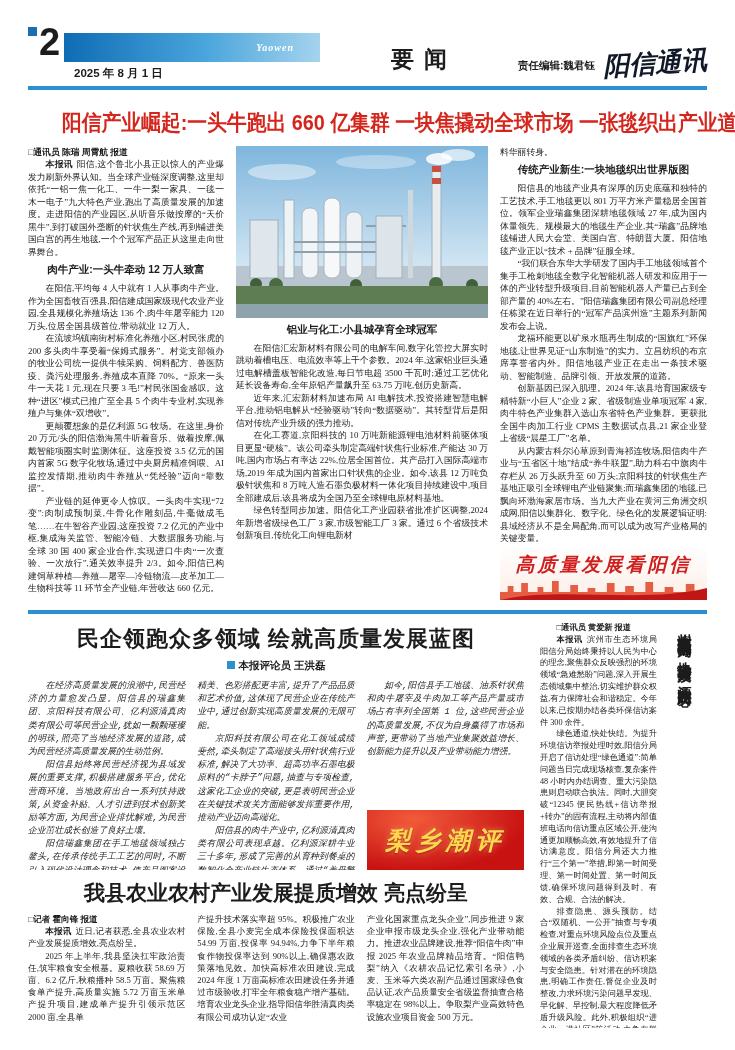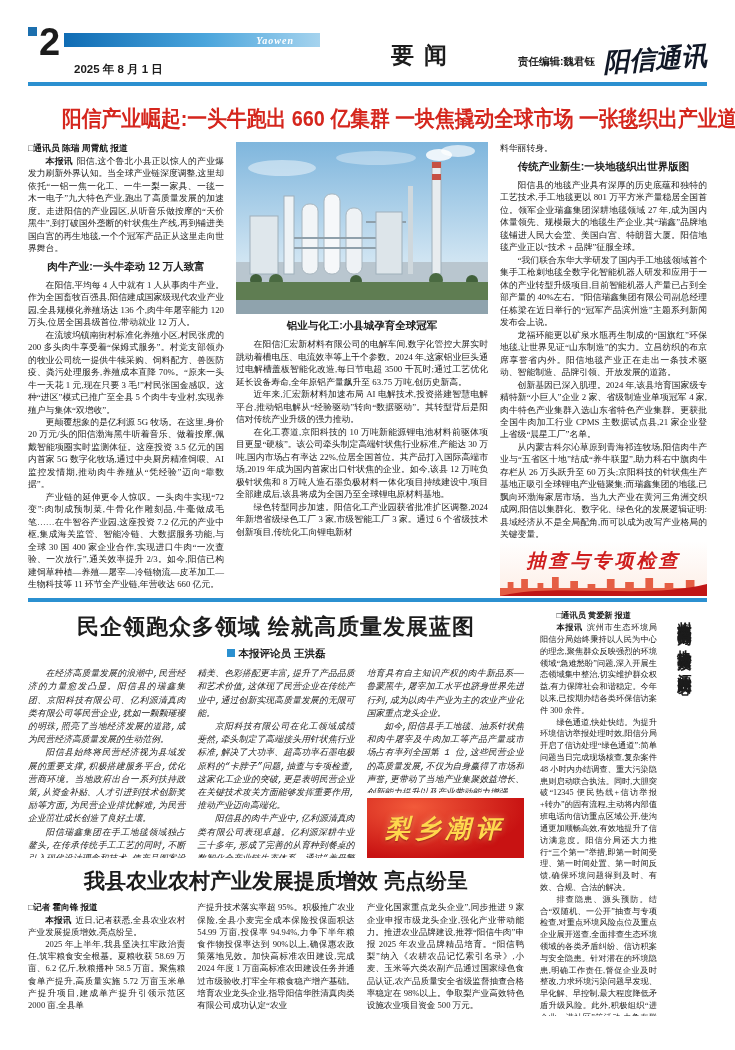--- a/index.html
+++ b/index.html
@@ -6,39 +6,39 @@
   body{width:735px;height:1050px;background:#fff;overflow:hidden;
        font-family:"Liberation Serif","DejaVu Serif",serif;color:#1c1c1c;}
   .page{box-sizing:border-box;height:100%;padding:26px 28px 0;}
 
   
   .hdr{display:flex;align-items:flex-end;gap:10px;border-bottom:4px solid #2b90d0;padding-bottom:5px;}
   .pnum-block{width:292px;}
   .pnum-row{display:flex;align-items:flex-start;}
   .corner-sq{width:9px;height:9px;background:#1c6fae;margin:1px 2px 0 0;flex-shrink:0;}
   .pnum{font-size:38px;font-weight:bold;line-height:.85;font-family:"Liberation Sans",sans-serif;}
-  .yaowen-bar{flex:1;height:14px;margin-top:7px;margin-left:4px;
+  .yaowen-bar{flex:1;height:29px;margin-top:7px;margin-left:4px;
      background:linear-gradient(90deg,#0f6cb4,#4aa5dc 55%,#a5d3ee);
      display:flex;justify-content:flex-end;align-items:center;padding-right:26px;}
   .yaowen{color:#fff;font-style:italic;font-weight:bold;font-size:10px;letter-spacing:1px;}
   .pdate{font-size:11.5px;font-weight:bold;margin:4px 0 0 46px;font-family:"Liberation Sans",sans-serif;}
   .section-name{flex:1;text-align:center;font-size:23px;font-weight:bold;letter-spacing:10px;text-indent:10px;
      font-family:"Liberation Sans",sans-serif;padding-bottom:6px;}
   .editor-block{display:flex;align-items:flex-end;gap:8px;}
   .editor{font-size:10.5px;font-weight:bold;font-family:"Liberation Sans",sans-serif;padding-bottom:8px;white-space:nowrap;}
   .paper-name{font-size:26px;font-weight:bold;font-style:italic;color:#111827;
      font-family:"DejaVu Serif",serif;transform:rotate(-4deg);white-space:nowrap;}
 
   
   .headline{margin:18px 0 8px;text-align:center;color:#d5261d;font-weight:bold;font-size:22px;
      font-family:"Liberation Sans",sans-serif;white-space:nowrap;transform:scaleX(.9);}
 
   
   .article-cols{display:flex;gap:12px;height:452px;overflow:hidden;
-     border-bottom:4px solid #2b90d0;padding-bottom:4px;margin-top:8px;}
+     border-bottom:4px solid #2b90d0;padding-bottom:12px;margin-top:8px;}
   .col p{margin:0;text-indent:2em;text-align:justify;font-size:8.8px;line-height:1.42;}
   .col p.cont{text-indent:0;}
   .colL{width:196px;}
   .colM{width:252px;}
   .colR{flex:1;display:flex;flex-direction:column;}
   .byline{font-weight:bold;}
   .lead-label{font-weight:bold;font-family:"Liberation Sans",sans-serif;margin-right:4px;}
   .subhead{margin:5px 0;text-align:center;font-size:10.5px;font-weight:bold;font-family:"Liberation Sans",sans-serif;}
   .photo{width:100%;height:172px;display:block;margin-bottom:5px;}
 
@@ -158,21 +158,21 @@
 
     <div class="col colR">
       <p class="cont">料华丽转身。</p>
       <h3 class="subhead">传统产业新生:一块地毯织出世界版图</h3>
       <p>阳信县的地毯产业具有深厚的历史底蕴和独特的工艺技术,手工地毯更以 801 万平方米产量稳居全国首位。领军企业瑞鑫集团深耕地毯领域 27 年,成为国内体量领先、规模最大的地毯生产企业,其“瑞鑫”品牌地毯铺进人民大会堂、美国白宫、特朗普大厦。阳信地毯产业正以“技术 + 品牌”征服全球。</p>
       <p>“我们联合东华大学研发了国内手工地毯领域首个集手工枪刺地毯全数字化智能机器人研发和应用于一体的产业转型升级项目,目前智能机器人产量已占到全部产量的 40%左右。”阳信瑞鑫集团有限公司副总经理任栋梁在近日举行的“冠军产品滨州造”主题系列新闻发布会上说。</p>
       <p>龙福环能更以矿泉水瓶再生制成的“国旗红”环保地毯,让世界见证“山东制造”的实力。立昌纺织的布京席享誉省内外。阳信地毯产业正在走出一条技术驱动、智能制造、品牌引领、开放发展的道路。</p>
       <p>创新基因已深入肌理。2024 年,该县培育国家级专精特新“小巨人”企业 2 家、省级制造业单项冠军 4 家,肉牛特色产业集群入选山东省特色产业集群。更获批全国牛肉加工行业 CPMS 主数据试点县,21 家企业登上省级“晨星工厂”名单。</p>
       <p>从内蒙古科尔沁草原到青海祁连牧场,阳信肉牛产业与“五省区十地”结成“养牛联盟”,助力科右中旗肉牛存栏从 26 万头跃升至 60 万头;京阳科技的针状焦生产基地正吸引全球锂电产业链聚集;而瑞鑫集团的地毯,已飘向环渤海家居市场。当九大产业在黄河三角洲交织成网,阳信以集群化、数字化、绿色化的发展逻辑证明:县域经济从不是全局配角,而可以成为改写产业格局的关键变量。</p>
       <div class="banner">
-        <div class="banner-text">抽查与专项检查</div>
+        <div class="banner-text">高质量发展看阳信</div>
         <svg viewBox="0 0 215 22" preserveAspectRatio="none">
           <path d="M0 22 L0 14 h8 v-6 h6 v6 h8 v-9 h7 v9 h10 v-5 h6 v5 h9 v-11 h7 v11 h12 v-7 h8 v7 h10 v-4 h8 v4 h12 v-9 h8 v9 h11 v-6 h9 v6 h12 v-10 h8 v10 h12 v-5 h9 v5 h13 v-8 h9 v8 h13 V22 Z" fill="#e04326" opacity=".85"></path>
           <path d="M0 22 C 60 8 150 26 215 10 L215 22 Z" fill="#c01616"></path>
         </svg>
       </div>
     </div>
   </section>
 
   <section class="bottom">
     <div class="bottom-left">
@@ -187,21 +187,20 @@
           <p>阳信县始终将民营经济视为县域发展的重要支撑,积极搭建服务平台,优化营商环境。当地政府出台一系列扶持政策,从资金补贴、人才引进到技术创新奖励等方面,为民营企业排忧解难,为民营企业茁壮成长创造了良好土壤。</p>
           <p>阳信瑞鑫集团在手工地毯领域独占鳌头,在传承传统手工工艺的同时,不断引入现代设计理念和技术,使产品图案设计更</p>
         </div>
         <div class="op-col">
           <p class="cont">精美、色彩搭配更丰富,提升了产品品质和艺术价值,这体现了民营企业在传统产业中,通过创新实现高质量发展的无限可能。</p>
           <p>京阳科技有限公司在化工领域成绩斐然,牵头制定了高端接头用针状焦行业标准,解决了大功率、超高功率石墨电极原料的“卡脖子”问题,抽查与专项检查,这家化工企业的突破,更是表明民营企业在关键技术攻关方面能够发挥重要作用,推动产业迈向高端化。</p>
           <p>阳信县的肉牛产业中,亿利源清真肉类有限公司表现卓越。亿利源深耕牛业三十多年,形成了完善的从育种到餐桌的数智化全产业链生态体系。通过“养母繁犊、北繁南育”七位一体模式,</p>
         </div>
         <div class="op-col op-col3">
           <div class="op-col3-text">
-            <p class="cont">培育具有自主知识产权的肉牛新品系——鲁蒙黑牛,屠宰加工水平也跻身世界先进行列,成为以肉牛产业为主的农业产业化国家重点龙头企业。</p>
             <p>如今,阳信县手工地毯、油系针状焦和肉牛屠宰及牛肉加工等产品产量或市场占有率列全国第 1 位,这些民营企业的高质量发展,不仅为自身赢得了市场和声誉,更带动了当地产业集聚效益增长、创新能力提升以及产业带动能力增强。</p>
           </div>
           <div class="lixiang">
             <span>梨乡潮评</span>
           </div>
         </div>
       </div>
 
       <h2 class="ag-title">我县农业农村产业发展提质增效 亮点纷呈</h2>
       <div class="ag-cols">

